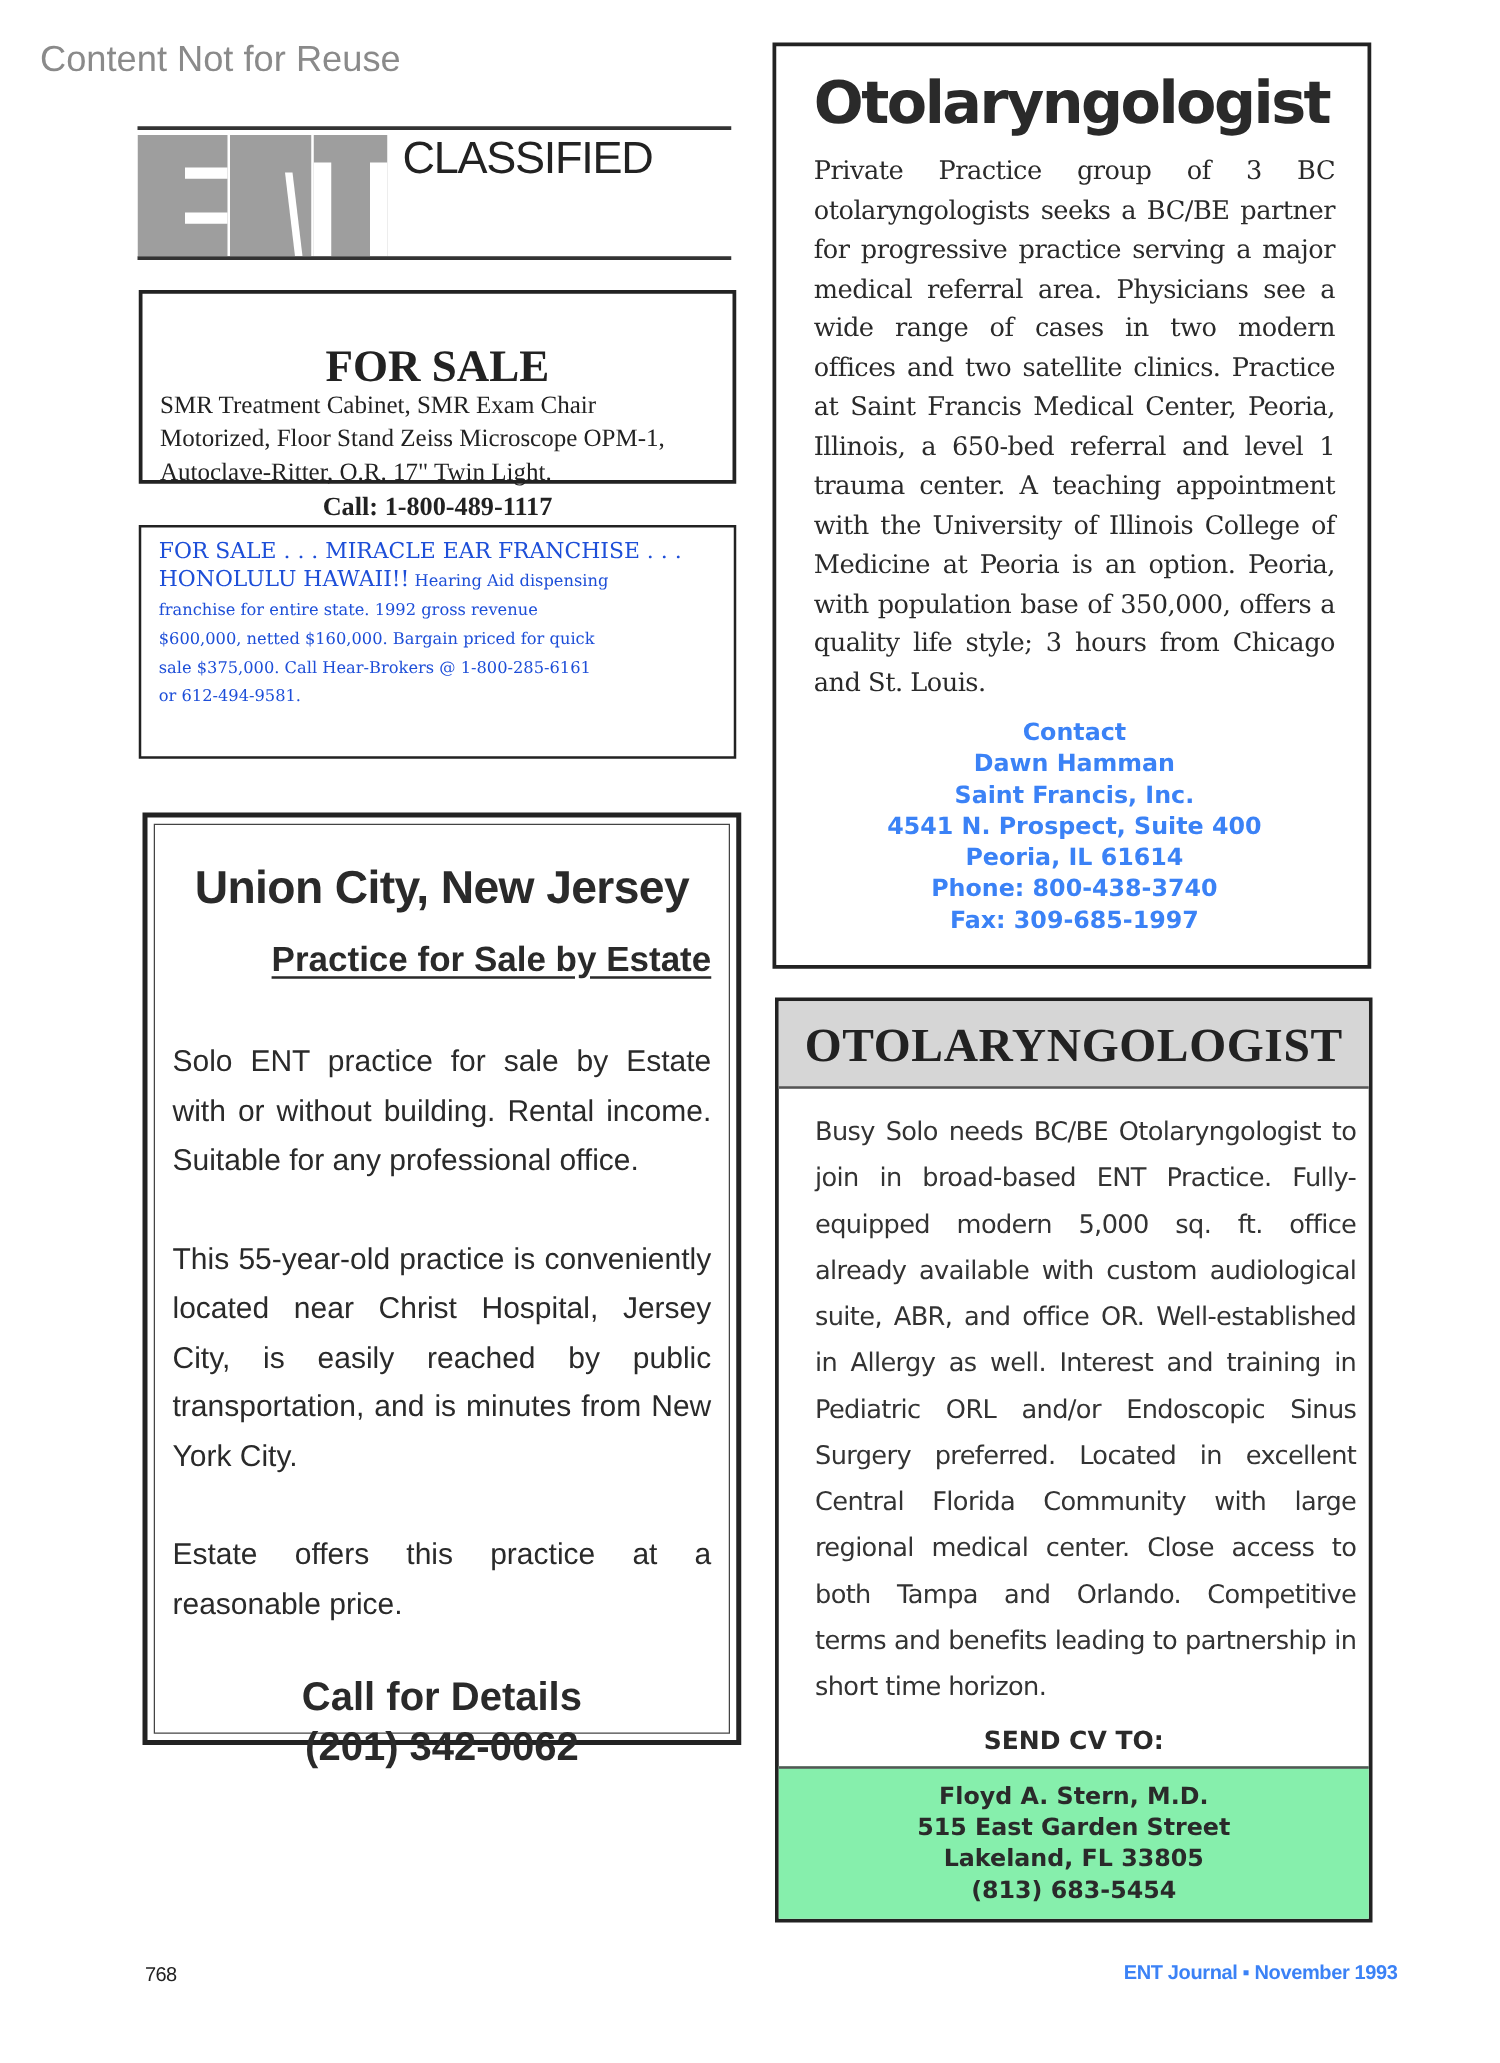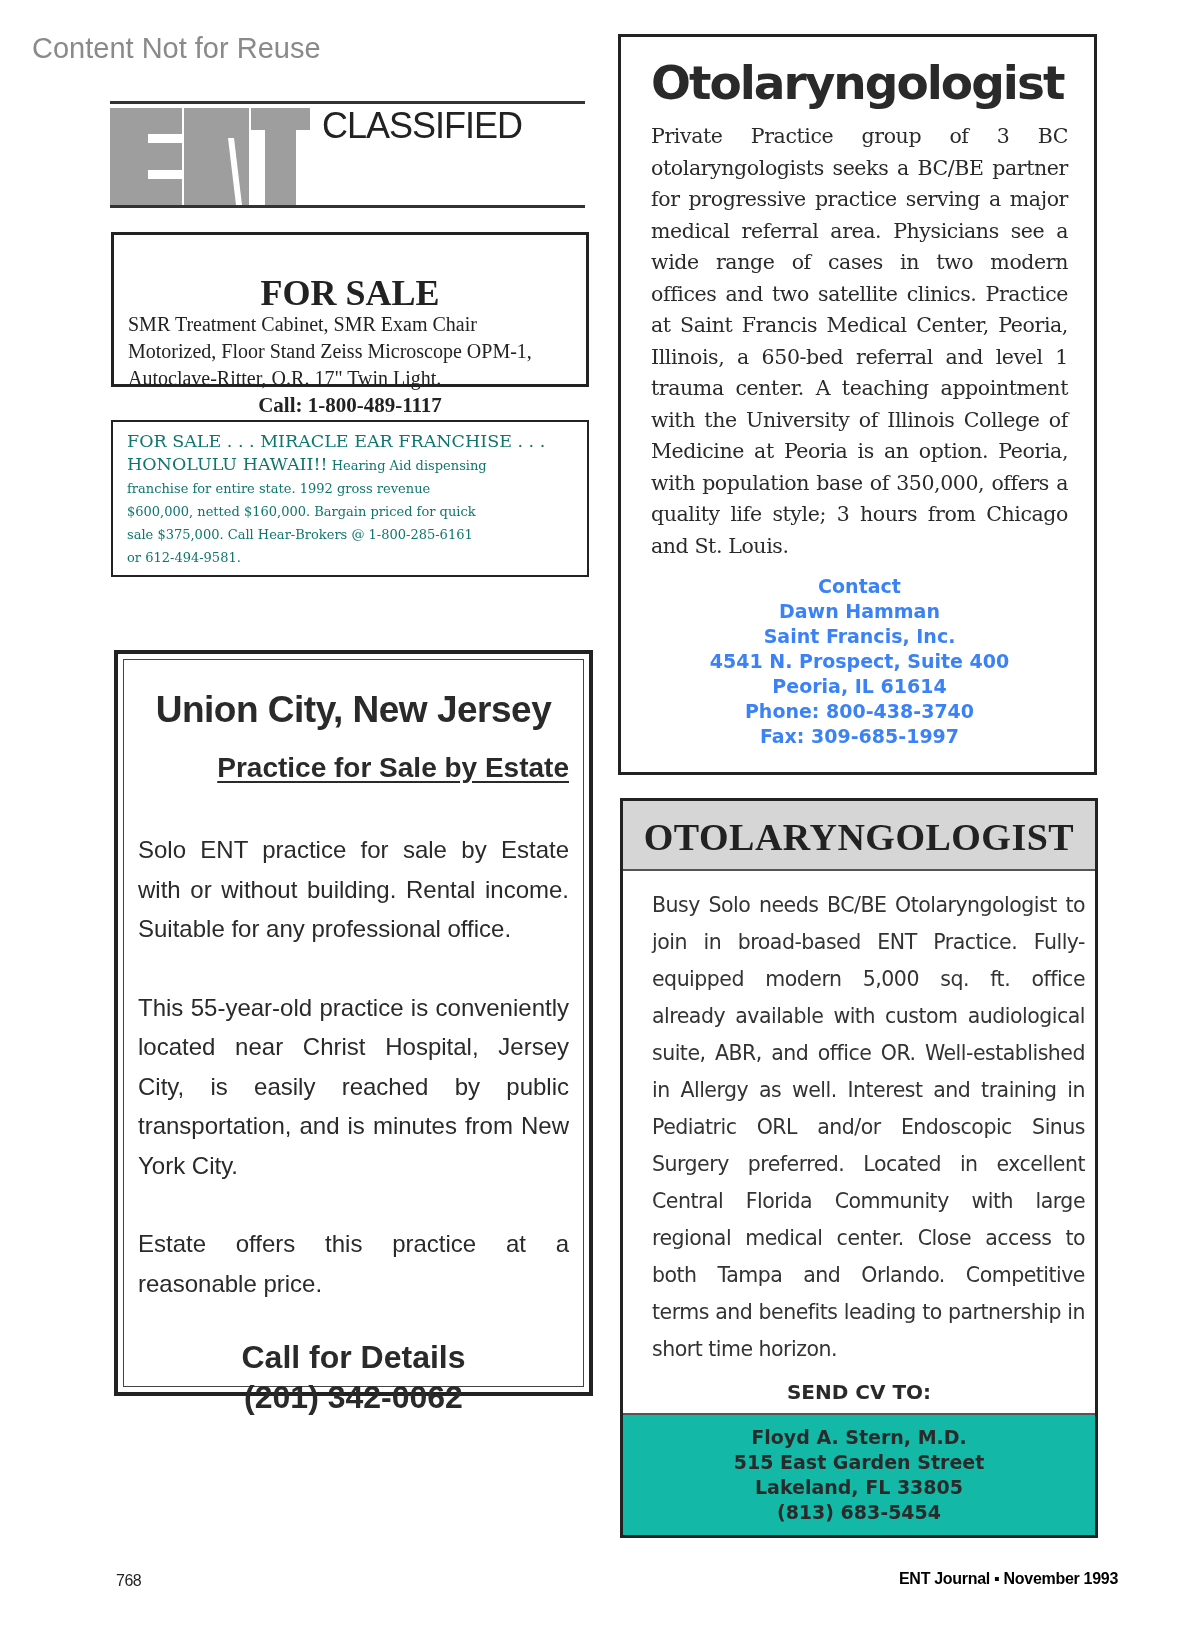--- a/index.html
+++ b/index.html
@@ -29,23 +29,23 @@
     }
     .box-forsale .title {
       text-align: center; font-family: "Liberation Serif", serif; font-weight: bold;
       font-size: 36px; line-height: 36px; color: #222; margin-top: 36px;
     }
     .box-forsale .body { font-size: 20px; line-height: 27px; color: #222; }
     .box-forsale .call { text-align: center; font-weight: bold; font-size: 21px; line-height: 26px; }
 
     
     .box-miracle {
-      position: absolute; left: 111px; top: 420px; width: 478px; height: 157px;
+      position: absolute; left: 111px; top: 420px; width: 478px; height: 187px;
       border: 2px solid #222; padding: 8px 14px 0 14px;
-      font-family: "DejaVu Serif", serif; color: #0f766e;
+      font-family: "DejaVu Serif", serif; color: #1d4ed8;
     }
     .box-miracle .lead { font-size: 17.5px; line-height: 23px; }
     .box-miracle .sub { font-size: 13px; line-height: 23px; }
 
     
     .box-union {
       position: absolute; left: 114px; top: 610px; width: 479px; height: 746px;
       border: 4px solid #222; padding: 5px; margin-top: 40px;
     }
     .box-union .inner {
@@ -91,32 +91,32 @@
     .oto2-body {
       font-family: "DejaVu Sans", sans-serif; font-size: 20.5px; line-height: 37px;
       text-align: justify; padding: 16px 10px 0 29px; letter-spacing: -0.5px; color: #333;
     }
     .oto2-send {
       text-align: center; font-family: "DejaVu Sans", sans-serif; font-weight: bold;
       font-size: 20px; line-height: 28px; margin-top: 10px; padding-bottom: 6px;
     }
     .oto2-addr {
       position: absolute; left: 0; right: 0; bottom: 0; height: 122px;
-      background: #14b8a6; border-top: 2px solid #555;
+      background: #86efac; border-top: 2px solid #555;
       font-family: "DejaVu Sans", sans-serif; font-weight: bold;
       text-align: center; font-size: 19px; line-height: 25px; padding-top: 10px; color: #2a2a2a;
     }
 
     .footer-page {
       position: absolute; left: 116px; top: 1572px;
       font-family: "Liberation Sans", sans-serif; font-size: 16px; color: #222; letter-spacing: -0.5px;
     }
     .footer-journal {
       position: absolute; right: 82px; top: 1570px;
-      font-family: "Liberation Sans", sans-serif; font-weight: bold; font-size: 16px; color: #000000; letter-spacing: -0.3px;
+      font-family: "Liberation Sans", sans-serif; font-weight: bold; font-size: 16px; color: #3b82f6; letter-spacing: -0.3px;
     }
   </style>
 </head>
 <body>
 
 <div class="watermark">Content Not for Reuse</div>
 
 <div class="masthead">
   <div class="rule-top"></div>
   <svg class="ent-logo" viewBox="0 0 200 97">

